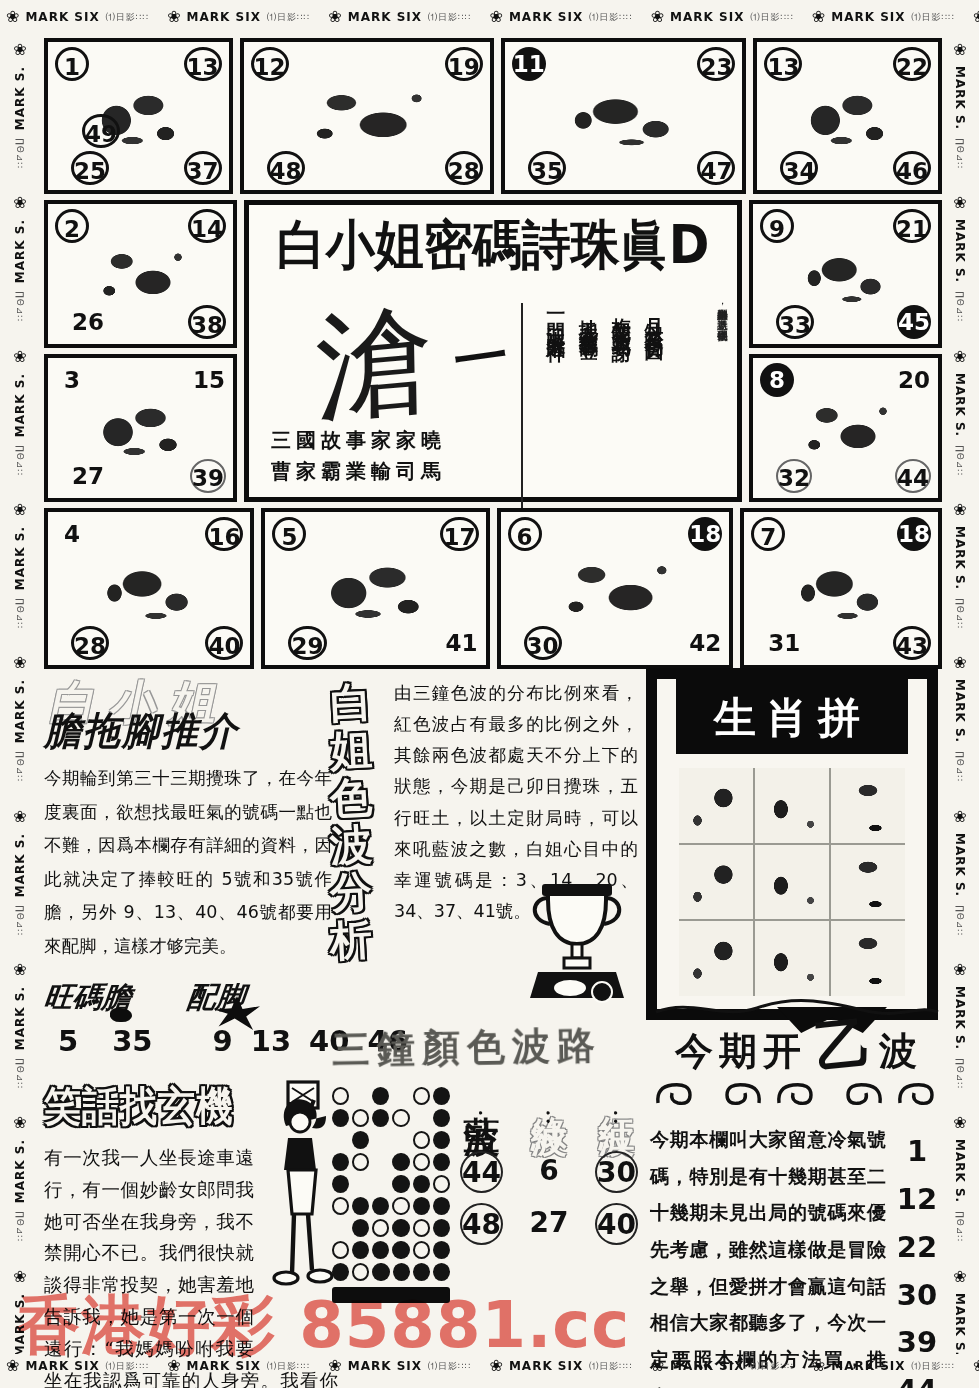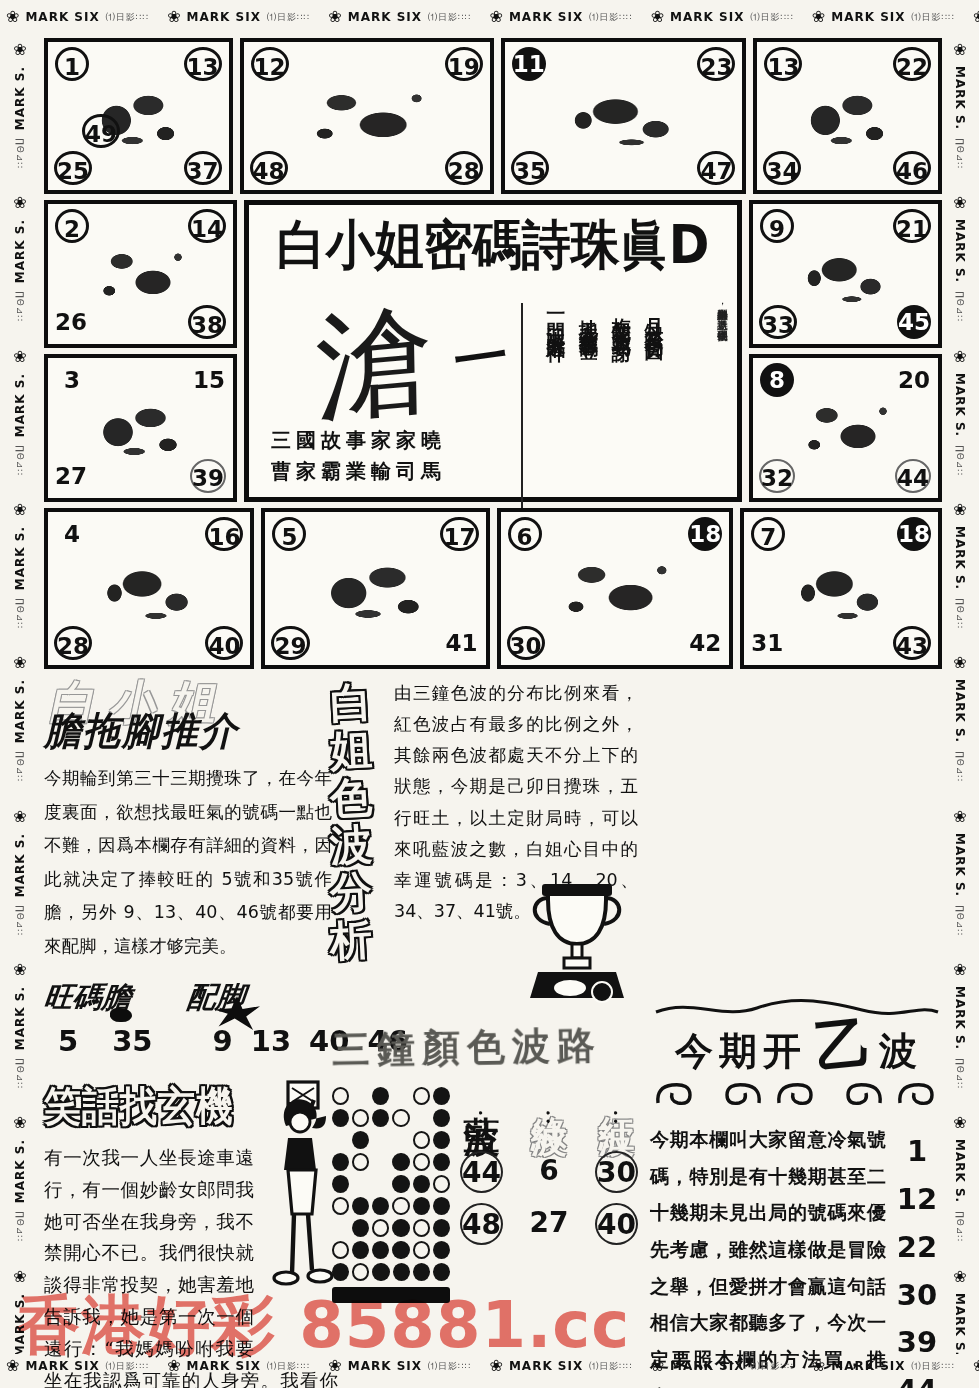--- a/index.html
+++ b/index.html
@@ -30,21 +30,21 @@
   .pcol{display:flex;flex-direction:column;gap:6px;width:193px;}
   .pcol .panel{flex:1;}
   .panel{position:relative;background:#fbfaf5;border:4px solid #0d0d0d;box-sizing:border-box;}
   .num{position:absolute;min-width:34px;height:34px;line-height:34px;text-align:center;
        font-size:23px;font-weight:700;box-sizing:border-box;border-radius:50%;}
   .num.circle{border:3px solid #111;}
   .num.light{border:2px solid #666;}
   .num.filled{background:#111;color:#fff;}
   .num.plain{border:none;}
   .c-tl{top:5px;left:7px;} .c-tr{top:5px;right:7px;}
-  .c-bl{bottom:5px;left:6px;text-align:center;} .c-br{bottom:5px;right:7px;}
+  .c-bl{bottom:5px;left:23px;text-align:center;} .c-br{bottom:5px;right:7px;}
   .c-extra{bottom:42px;left:34px;}
   .art{position:absolute;left:16%;top:20%;width:68%;height:60%;opacity:.92;filter:blur(.3px);}
   .art-v0{background-image:
      radial-gradient(closest-side at 32% 55%, #151515 0 36%, transparent 38%),
      radial-gradient(closest-side at 58% 38%, #1a1a1a 0 28%, transparent 30%),
      radial-gradient(closest-side at 72% 70%, #101010 0 24%, transparent 26%),
      radial-gradient(closest-side at 45% 78%, #222 0 18%, transparent 20%);}
   .art-v1{background-image:
      radial-gradient(closest-side at 60% 60%, #141414 0 34%, transparent 36%),
      radial-gradient(closest-side at 35% 35%, #1c1c1c 0 24%, transparent 26%),
@@ -474,20 +474,35 @@
       <path d="M30 22 c-16 0 -20 22 2 26" fill="none" stroke="#111" stroke-width="4"></path>
       <path d="M88 22 c16 0 20 22 -2 26" fill="none" stroke="#111" stroke-width="4"></path>
       <path d="M54 68 h10 v14 h-10 z" fill="#fcfbf6" stroke="#111" stroke-width="3"></path>
       <path d="M46 82 h26 v10 h-26 z" fill="#fcfbf6" stroke="#111" stroke-width="3"></path>
       <path d="M20 96 h78 l8 26 h-94 z" fill="#111"></path>
       <ellipse cx="52" cy="112" rx="16" ry="8" fill="#fcfbf6"></ellipse>
       <circle cx="84" cy="116" r="10" fill="#111" stroke="#fcfbf6" stroke-width="2"></circle>
     </svg>
   </div>
 
+  <div class="sec" id="sec-zodiac">
+    <div class="z-banner">生肖拼</div>
+    <div class="z-grid">
+      <div class="z-cell"></div>
+      <div class="z-cell"></div>
+      <div class="z-cell"></div>
+      <div class="z-cell"></div>
+      <div class="z-cell"></div>
+      <div class="z-cell"></div>
+      <div class="z-cell"></div>
+      <div class="z-cell"></div>
+      <div class="z-cell"></div>
+    </div>
+    <div class="z-notch"></div>
+  </div>
   <svg class="squiggle" width="290" height="26" viewBox="0 0 290 26">
     <path d="M4 16 C 40 2 70 24 105 12 S 170 4 210 14 S 265 8 286 16" fill="none" stroke="#111" stroke-width="3"></path>
   </svg>
 
   <div class="sec" id="sec-joke">
     <div class="joke-title">笑話找玄機</div>
     <svg class="lady" width="92" height="216" viewBox="0 0 46 108">
       <rect x="16" y="2" width="15" height="13" fill="#fcfbf6" stroke="#111" stroke-width="1.6"></rect>
       <path d="M18 5 l11 7 M29 5 l-11 7" stroke="#111" stroke-width="1"></path>
       <path d="M15 24 c-4 -10 4 -15 9 -13 c7 2 8 9 4 14 c6 1 7 -2 7 -6" fill="#111"></path>

